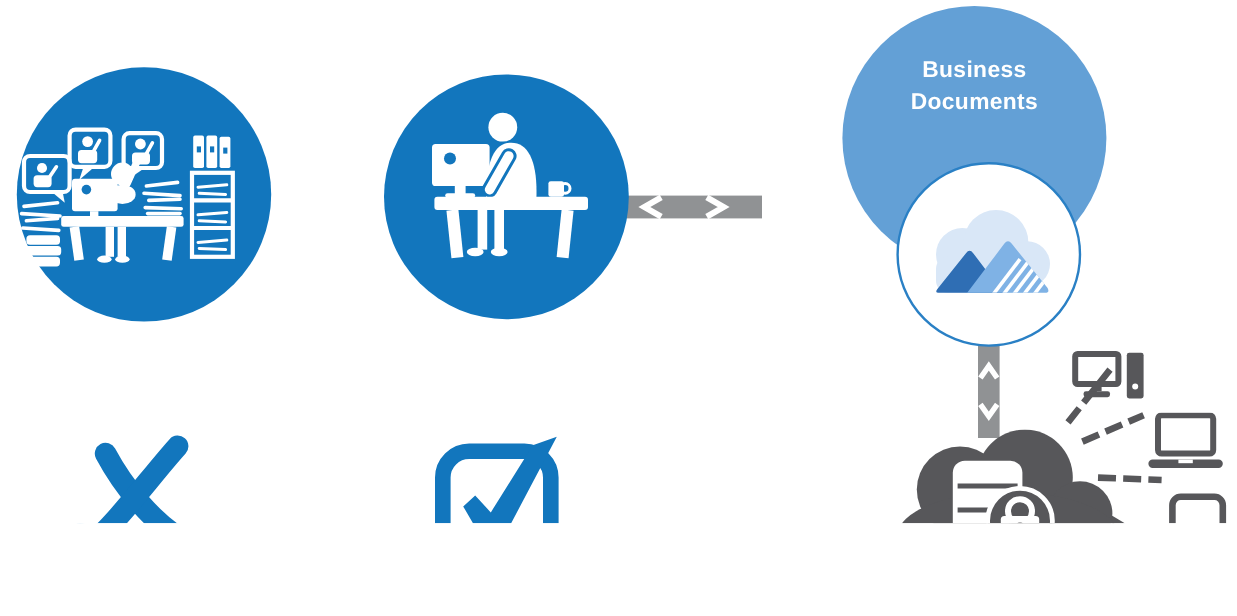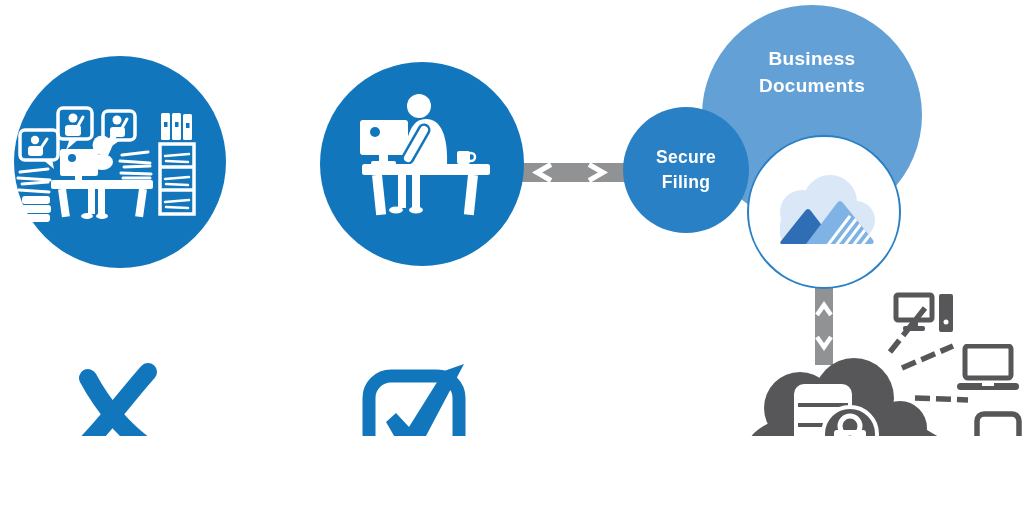--- a/index.html
+++ b/index.html
@@ -187,24 +187,20 @@
       <rect x="0" y="2" width="130" height="19" fill="var(--arrow_gray)"></rect>
       <path d="M46,3.5 L32,11.5 L46,19.5" class="sw" stroke-width="5"></path>
       <path d="M84,3.5 L98,11.5 L84,19.5" class="sw" stroke-width="5"></path>
     </svg>
   </div>
 
   <div class="circle" id="bd-circle">
     <div class="bubble-label" id="bd-label">Business
 Documents</div>
   </div>
-  <div class="circle" id="sf-circle">
-    <div class="bubble-label" id="sf-label">Secure
-Filing</div>
-  </div>
 
   <div class="circle" id="hub-circle">
     <svg viewBox="0 0 104 80" width="104" height="80">
       <defs>
         <clipPath id="triclip">
           <path d="M34,72 L65,31 Q68,27 71,31 L101,68 Q103,72 99,72 Z"></path>
         </clipPath>
       </defs>
       <circle cx="30" cy="40" r="22" class="pale"></circle>
       <circle cx="58" cy="30" r="27" class="pale"></circle>

